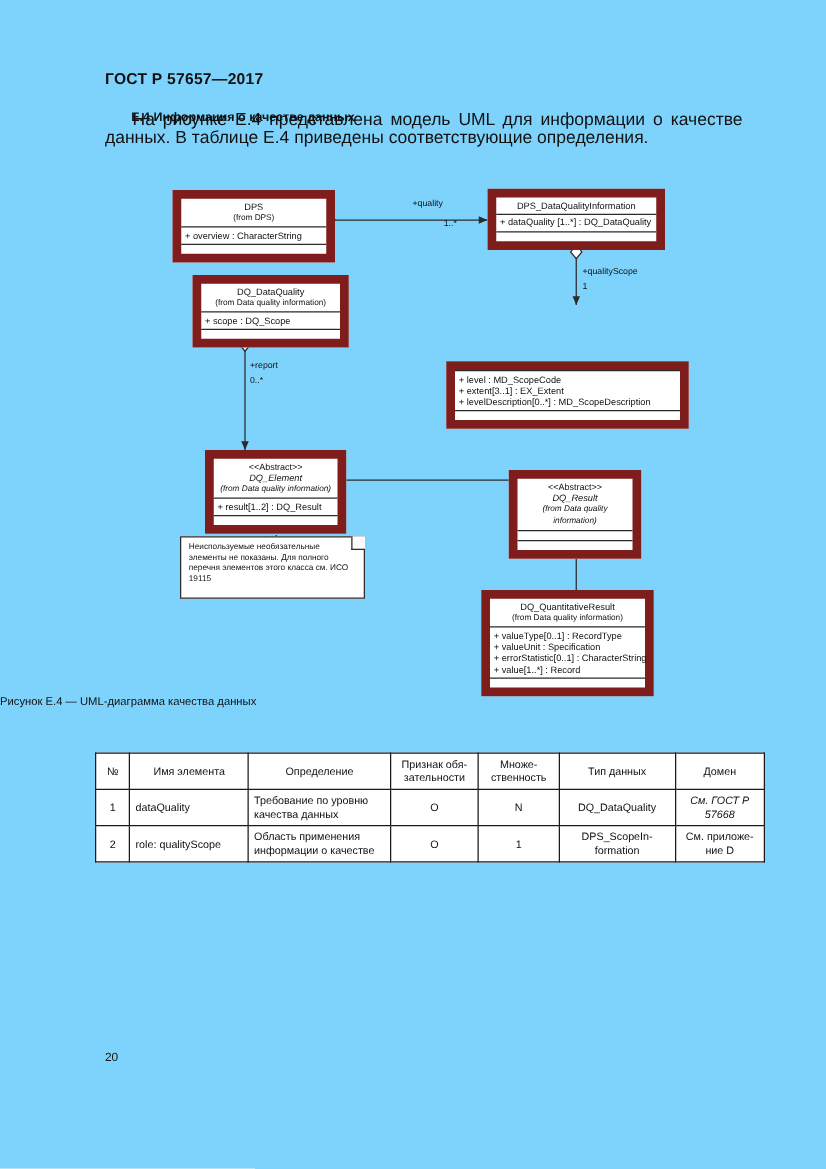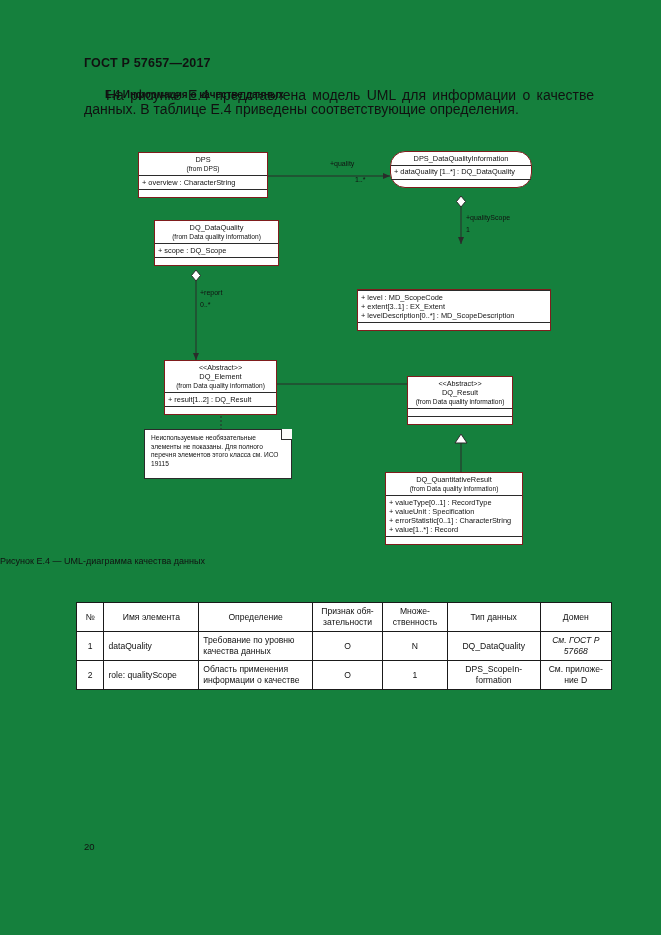--- a/index.html
+++ b/index.html
@@ -8,21 +8,21 @@
     background: #ffffff;
   }
   body {
     font-family: "Liberation Sans", sans-serif;
     color: #111111;
   }
   #page {
     position: relative;
     width: 661px;
     height: 935px;
-    background: #15803d;
+    background: #7dd3fc;
     overflow: hidden;
   }
 
   
   .gost-header {
     position: absolute;
     left: 84px;
     top: 56px;
     font-size: 12.5px;
     font-weight: bold;
@@ -57,34 +57,34 @@
     left: 0px;
     top: 148px;
     width: 661px;
     height: 400px;
   }
   #uml svg { position: absolute; left: 0; top: 0; }
 
   .ubox {
     position: absolute;
     background: #ffffff;
-    border: 1px solid #7f1d1d;
+    border: 7px solid #7f1d1d;
     box-sizing: border-box;
     font-size: 7.4px;
     color: #111;
   }
   .ubox .hd {
     text-align: center;
     padding: 1.5px 2px 2px 2px;
     line-height: 9.3px;
   }
   .ubox .hd .nm { white-space: nowrap; }
   .ubox .hd .ster { font-size: 7.2px; }
   .ubox .hd .from { font-size: 6.6px; }
-  .ubox .hd .ital { }
+  .ubox .hd .ital { font-style: italic; }
   .ubox .sep {
     border-top: 1px solid #2b2b2b;
   }
   .ubox .attrs {
     padding: 1.5px 3px 2px 3px;
     line-height: 9.2px;
   }
   .ubox .attrs div { white-space: nowrap; }
   .ubox .tail {
     height: 7px;
@@ -214,21 +214,21 @@
       <div class="hd">
         <div class="nm">DPS</div>
         <div class="from">(from DPS)</div>
       </div>
       <div class="attrs sep">
         <div>+ overview : CharacterString</div>
       </div>
       <div class="tail sep"></div>
     </div>
 
-    <div class="ubox" style="left:390px; top:3px; width:142px;border-radius:15px;">
+    <div class="ubox" style="left:390px; top:3px; width:142px;">
       <div class="hd">
         <div class="nm">DPS_DataQualityInformation</div>
       </div>
       <div class="attrs sep">
         <div>+ dataQuality [1..*] : DQ_DataQuality</div>
       </div>
       <div class="tail sep"></div>
     </div>
 
     <div class="ulabel" style="left:330px; top:12px;">+quality</div>

